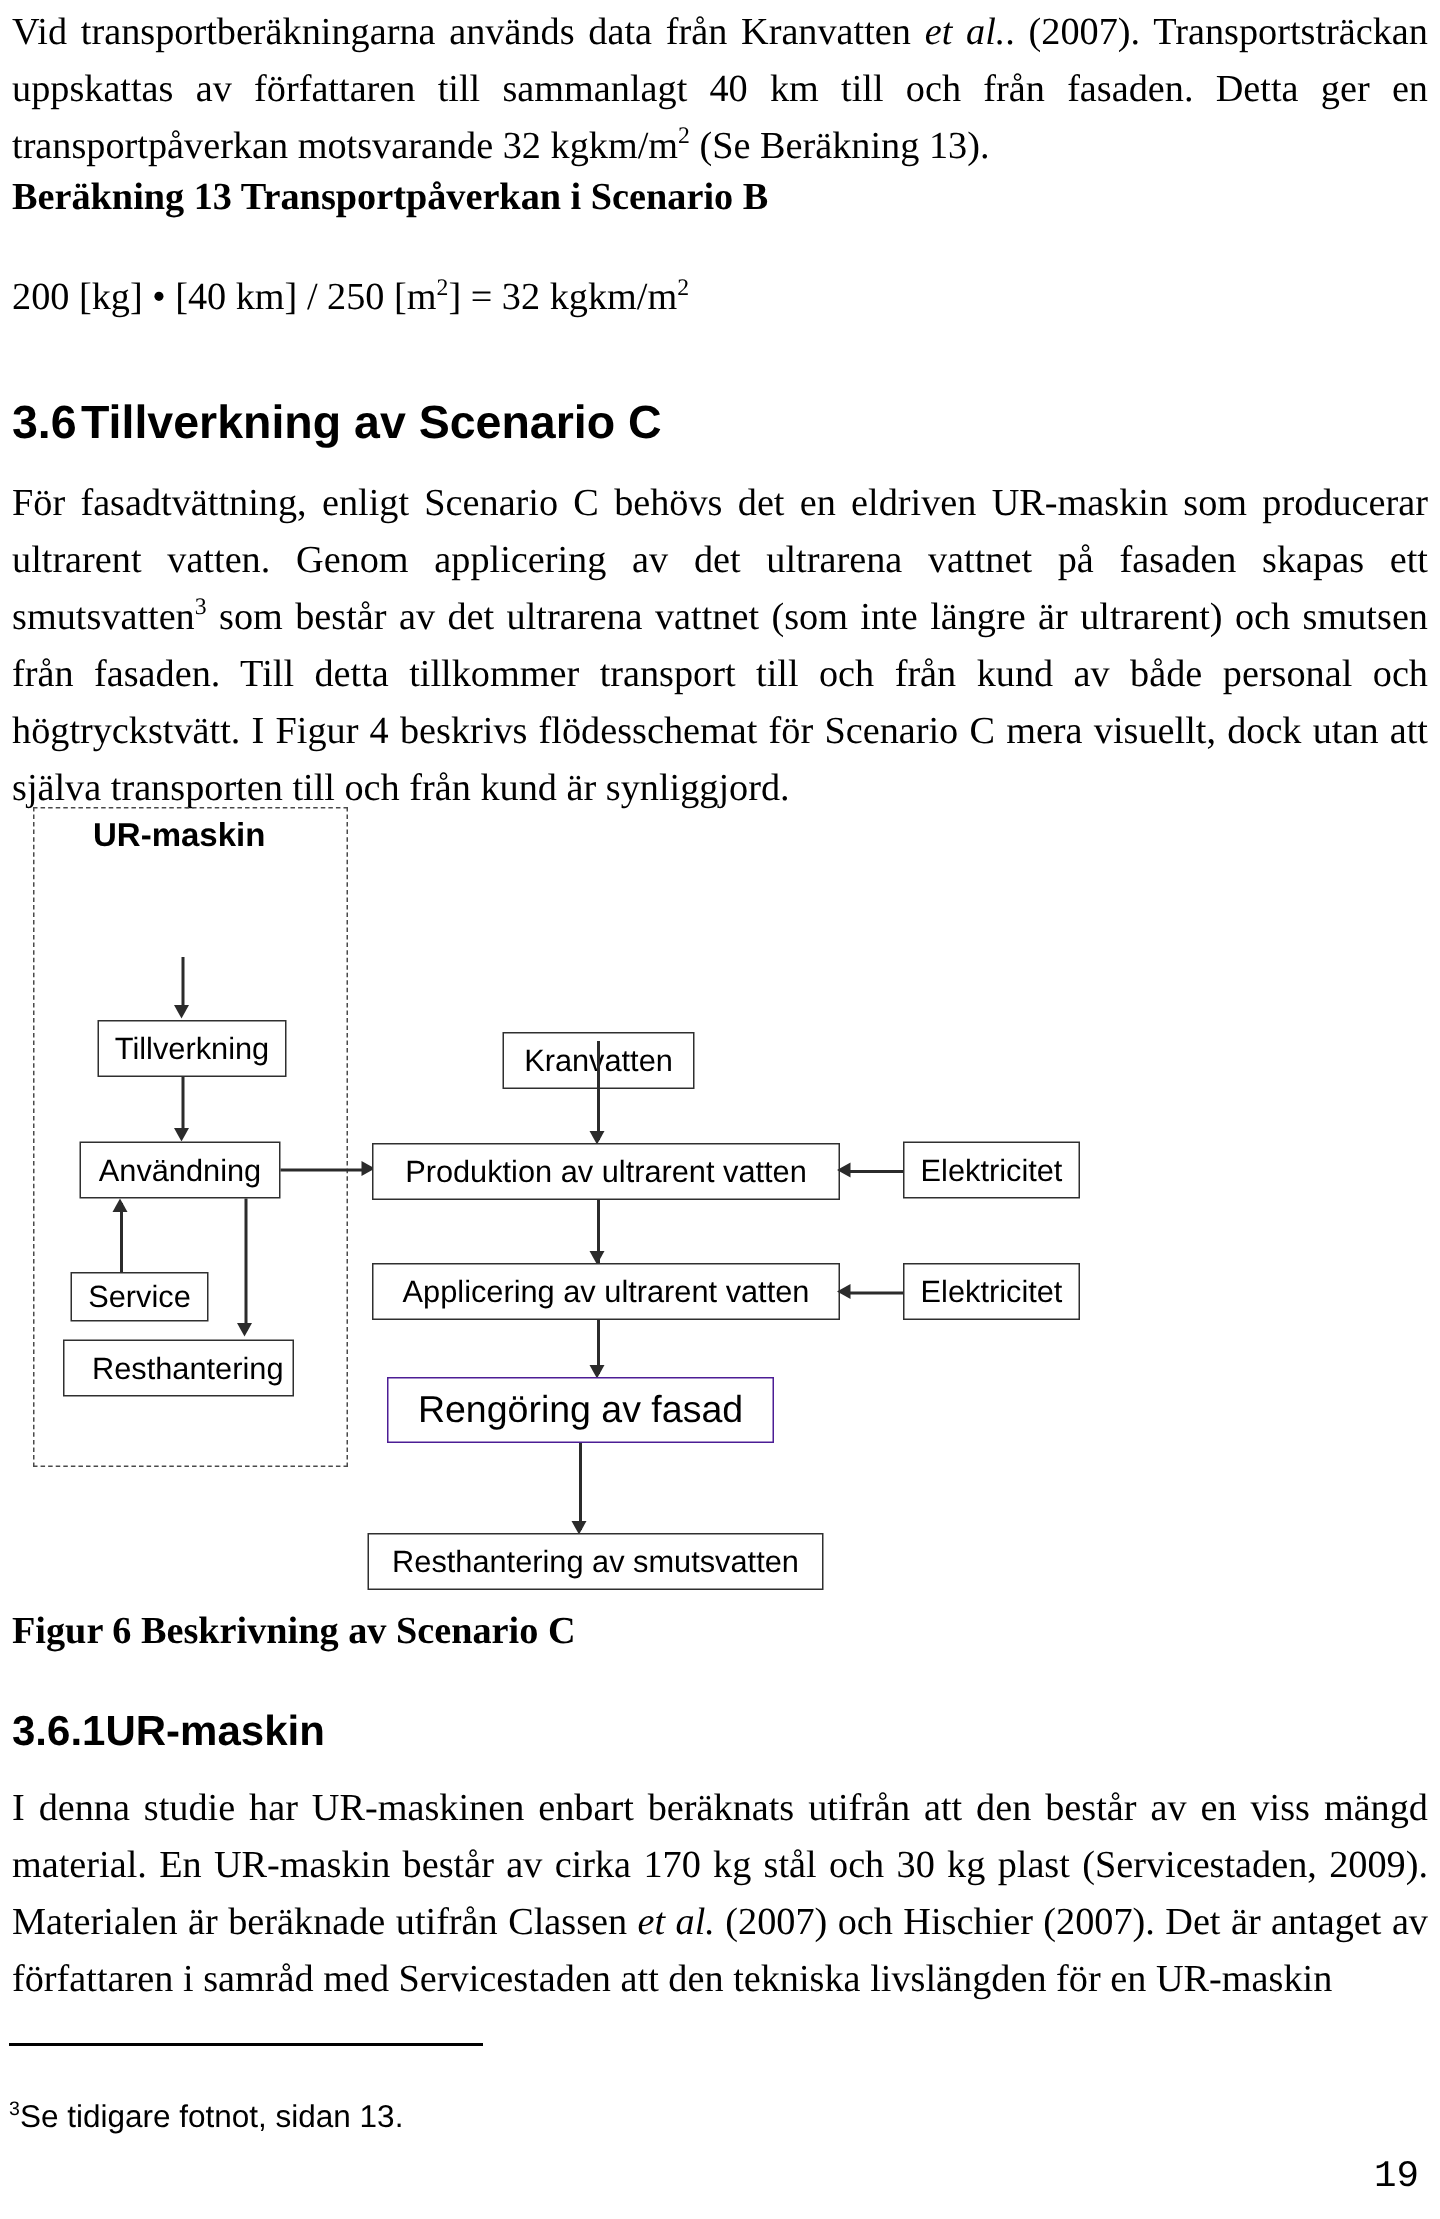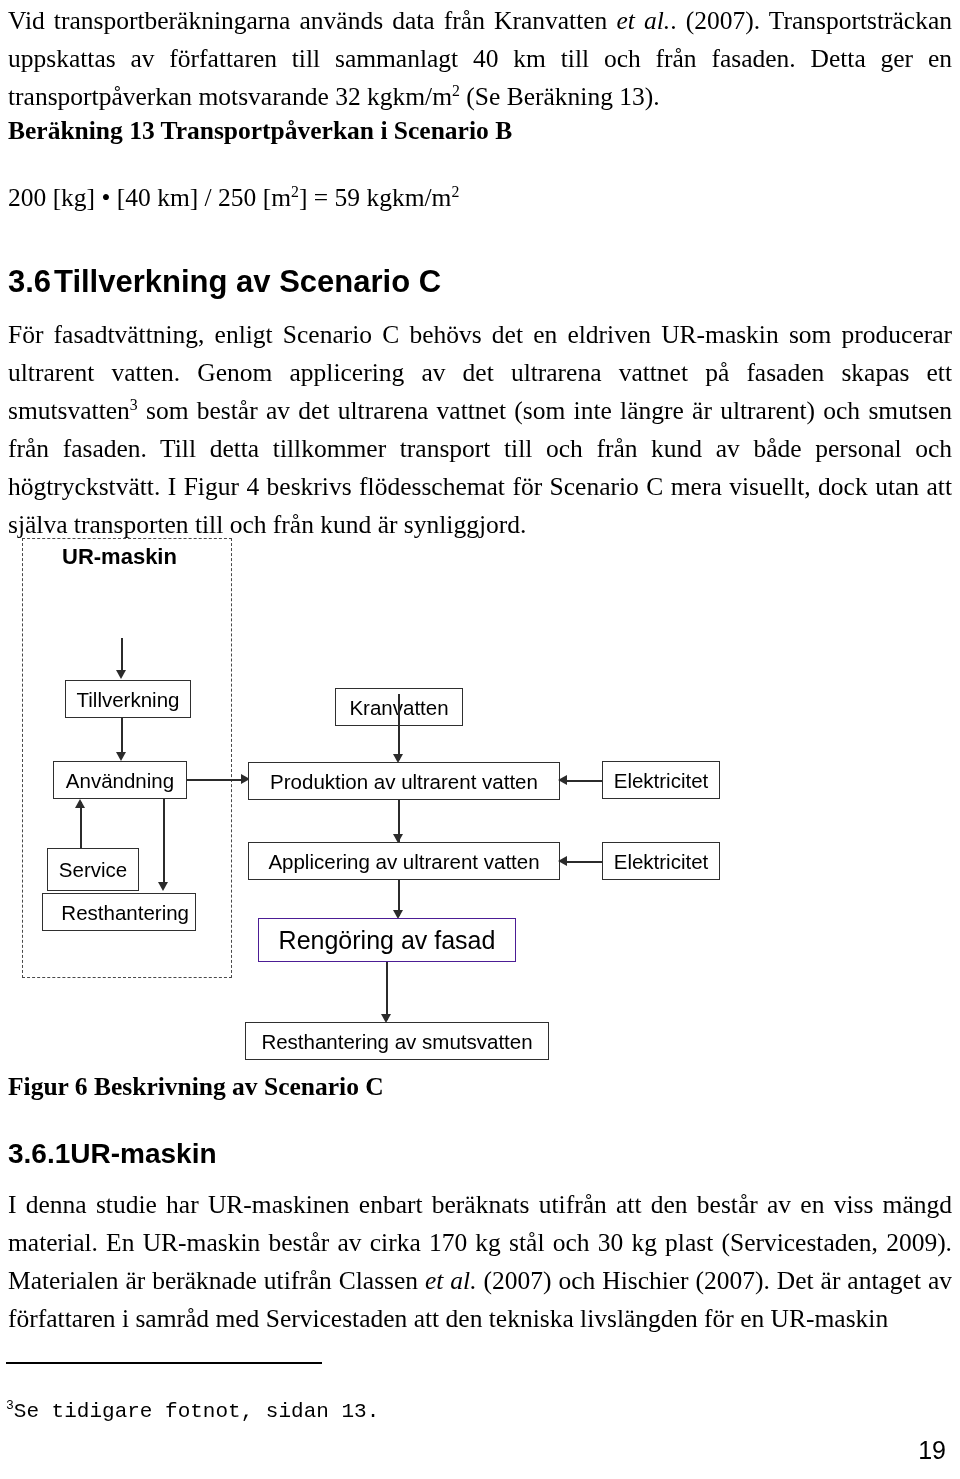--- a/index.html
+++ b/index.html
@@ -94,29 +94,29 @@
     top: 1362px;
     width: 316px;
     height: 0;
     border-top: 2.5px solid #000;
   }
   .footnote {
     position: absolute;
     left: 6px;
     top: 1400px;
     font-size: 21px;
-    font-family: Liberation Mono, monospace;
+    font-family: Liberation Sans, sans-serif;
     white-space: nowrap;
   }
   .page-number {
     position: absolute;
     right: 14px;
     top: 1436px;
     font-size: 25px;
-    font-family: Liberation Sans, sans-serif;
+    font-family: Liberation Mono, monospace;
   }
 
   
   .figure {
     position: absolute;
     left: 0;
     top: 530px;
     width: 960px;
     height: 520px;
   }
@@ -196,21 +196,21 @@
 
 <div class="page">
 
   <div class="body-text para-1">
     <span>Vid transportberäkningarna används data från Kranvatten </span><i>et al.</i><span>. (2007). Transportsträckan uppskattas av författaren till sammanlagt 40 km till och från fasaden. Detta ger en transportpåverkan motsvarande 32 kgkm/m</span><sup>2</sup><span> (Se Beräkning 13).</span>
   </div>
 
   <div class="calc-heading">Beräkning 13 Transportpåverkan i Scenario B</div>
 
   <div class="calc-line">
-    <span>200 [kg] • [40 km] / 250 [m</span><sup>2</sup><span>] = 59 kgkm/m</span><sup>2</sup>
+    <span>200 [kg] • [40 km] / 250 [m</span><sup>2</sup><span>] = 32 kgkm/m</span><sup>2</sup>
   </div>
 
   <div class="h2 h2-36">
     <span class="num">3.6</span><span>Tillverkning av Scenario C</span>
   </div>
 
   <div class="body-text para-2">
     <span>För fasadtvättning, enligt Scenario C behövs det en eldriven UR-maskin som producerar ultrarent vatten. Genom applicering av det ultrarena vattnet på fasaden skapas ett smutsvatten</span><sup>3</sup><span> som består av det ultrarena vattnet (som inte längre är ultrarent) och smutsen från fasaden. Till detta tillkommer transport till och från kund av både personal och högtryckstvätt. I Figur 4 beskrivs flödesschemat för Scenario C mera visuellt, dock utan att själva transporten till och från kund är synliggjord.</span>
   </div>
 
@@ -230,21 +230,21 @@
     <div class="vline" style="left:121px; top:188px; height:38px;"></div>
     <div class="arrowhead arrow-down" style="left:116px; top:222px;"></div>
 
     <div class="node" style="left:53px; top:231px; width:134px; height:38px;">
       <span class="lbl">Användning</span>
     </div>
 
     <div class="vline" style="left:80px; top:272px; height:46px;"></div>
     <div class="arrowhead arrow-up" style="left:75px; top:269px;"></div>
 
-    <div class="node" style="left:47px; top:318px; width:92px; height:43px;text-align:right;">
+    <div class="node" style="left:47px; top:318px; width:92px; height:33px;text-align:right;">
       <span class="lbl">Service</span>
     </div>
 
     <div class="vline" style="left:163px; top:269px; height:88px;"></div>
     <div class="arrowhead arrow-down" style="left:158px; top:352px;"></div>
 
     <div class="node" style="left:42px; top:363px; width:154px; height:38px;justify-content:flex-end;">
       <span class="lbl">Resthantering</span>
     </div>
 

